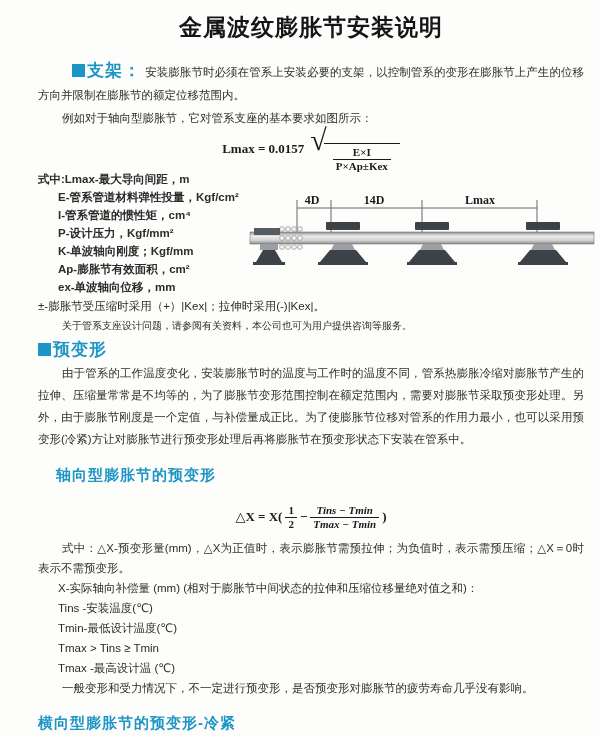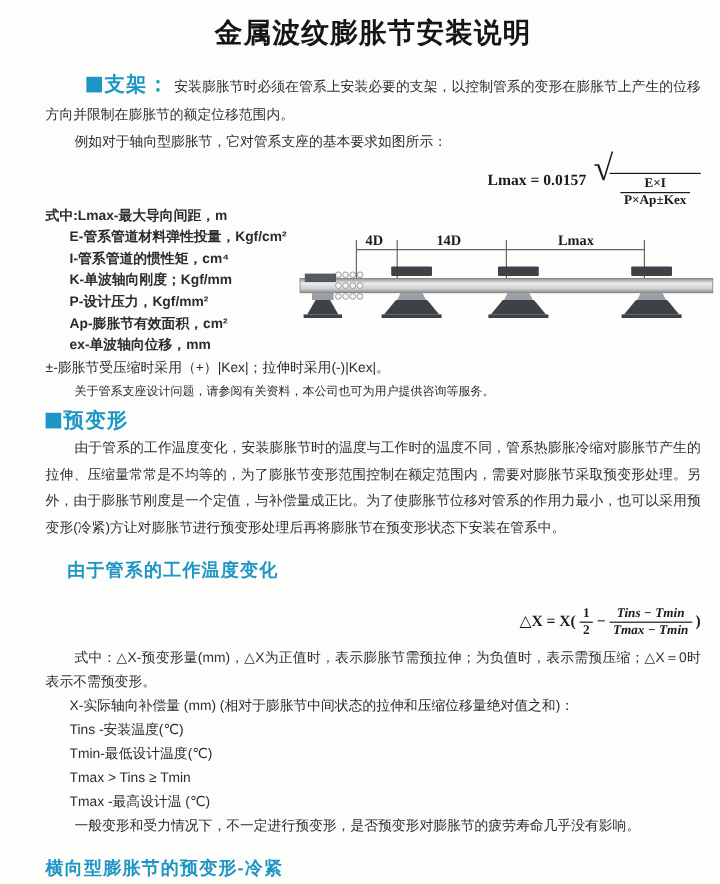--- a/index.html
+++ b/index.html
@@ -26,21 +26,21 @@
   .sec-inline{
     color:#1d96c6;font-size:17px;font-weight:bold;letter-spacing:1px;
     margin-right:4px;white-space:nowrap;
   }
   .sq{
     display:inline-block;width:13px;height:13px;background:#1d96c6;
     margin-right:2px;vertical-align:-1px;
   }
   .example{line-height:22px;text-indent:24px;font-size:11.5px;}
   .formula{
-    display:flex;justify-content:flex-end;align-items:center;
+    display:flex;justify-content:center;align-items:center;
     font-family:"Liberation Serif","DejaVu Serif",serif;
     font-weight:bold;color:#1a1a1a;font-size:13px;
   }
   .formula1{margin-top:3px;height:34px;}
   .formula2{margin:6px 0 4px 0;height:34px;}
   .frac{display:inline-block;text-align:center;vertical-align:middle;font-size:11px;line-height:13px;margin:0 3px;}
   .frac .num{display:block;border-bottom:1px solid #1a1a1a;padding:0 3px;}
   .frac .den{display:block;padding:0 3px;}
   .frac.ital{font-style:italic;}
   .sqrt{display:inline-flex;align-items:flex-start;margin-left:6px;}
@@ -92,34 +92,34 @@
           <span class="den">P×Ap±Kex</span>
         </span>
       </span>
     </span>
   </div>
 
   <div class="vars">
     <div class="var-line">式中:Lmax-最大导向间距，m</div>
     <div class="var-line">E-管系管道材料弹性投量，Kgf/cm²</div>
     <div class="var-line">I-管系管道的惯性矩，cm⁴</div>
+    <div class="var-line">P-设计压力，Kgf/mm²</div>
     <div class="var-line">K-单波轴向刚度；Kgf/mm</div>
-    <div class="var-line">P-设计压力，Kgf/mm²</div>
     <div class="var-line">Ap-膨胀节有效面积，cm²</div>
     <div class="var-line">ex-单波轴向位移，mm</div>
   </div>
 
   <p class="pm-line">±-膨胀节受压缩时采用（+）|Kex|；拉伸时采用(-)|Kex|。</p>
   <p class="consult-line">关于管系支座设计问题，请参阅有关资料，本公司也可为用户提供咨询等服务。</p>
 
   <h2 class="h2"><span class="sq"></span><span>预变形</span></h2>
 
   <p class="body-text pre-para">由于管系的工作温度变化，安装膨胀节时的温度与工作时的温度不同，管系热膨胀冷缩对膨胀节产生的拉伸、压缩量常常是不均等的，为了膨胀节变形范围控制在额定范围内，需要对膨胀节采取预变形处理。另外，由于膨胀节刚度是一个定值，与补偿量成正比。为了使膨胀节位移对管系的作用力最小，也可以采用预变形(冷紧)方让对膨胀节进行预变形处理后再将膨胀节在预变形状态下安装在管系中。</p>
 
-  <h3 class="h3 axial">由于管系的工作温度变化</h3>
+  <h3 class="h3 axial">轴向型膨胀节的预变形</h3>
 
   <div class="formula formula2">
     <span>△X = X(</span>
     <span class="frac">
       <span class="num">1</span>
       <span class="den">2</span>
     </span>
     <span>−</span>
     <span class="frac ital">
       <span class="num">Tins − Tmin</span>

